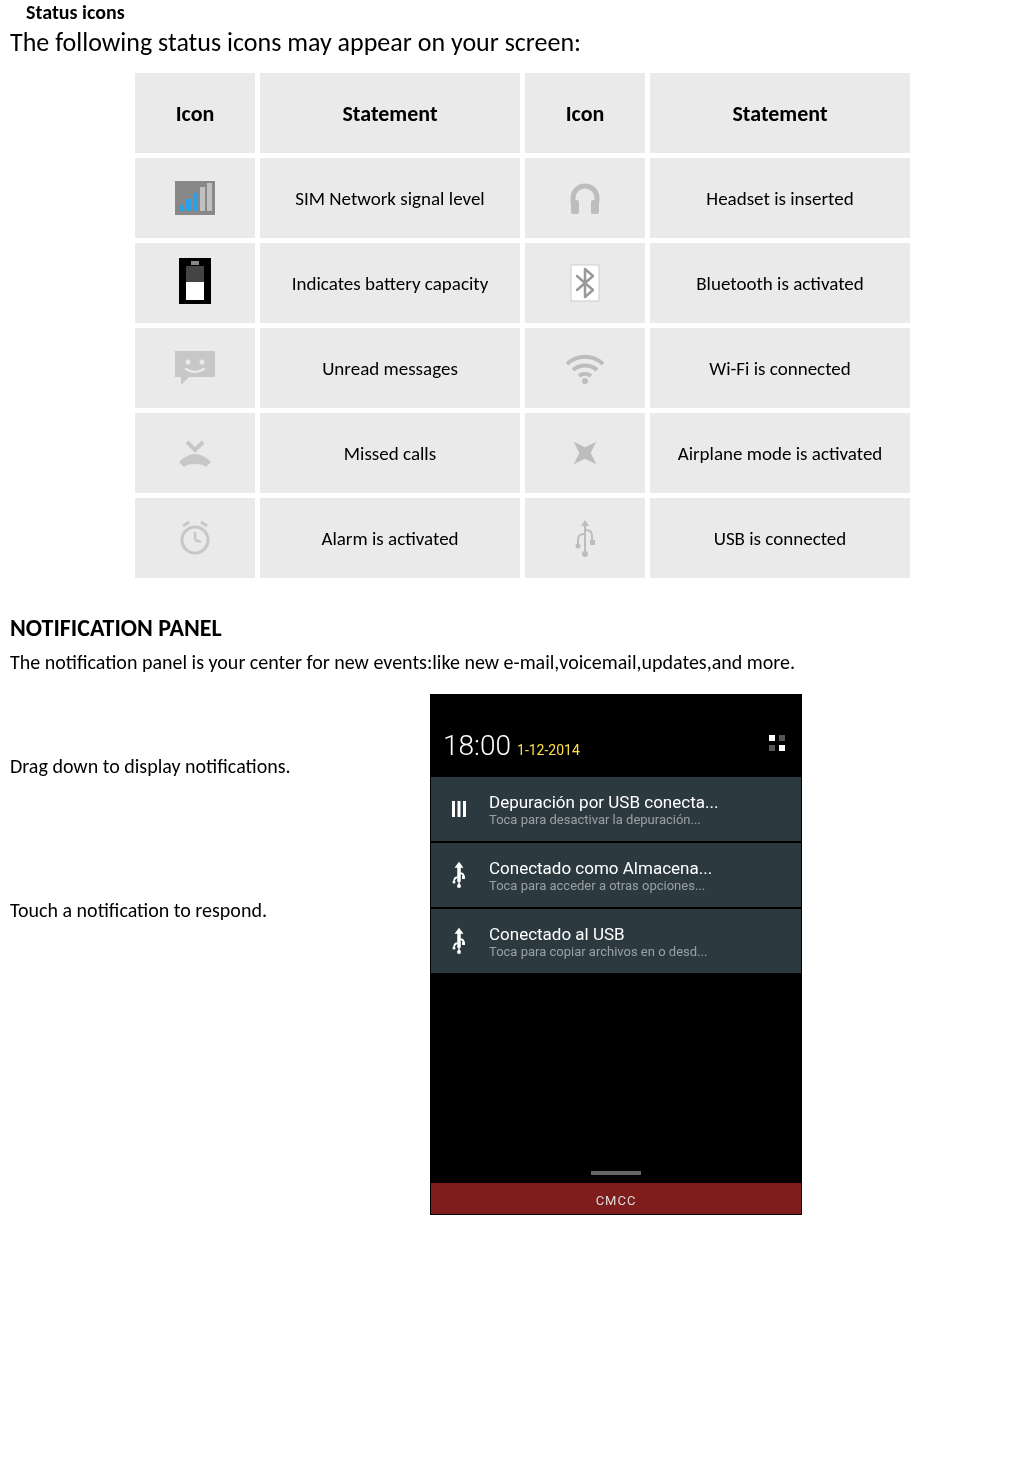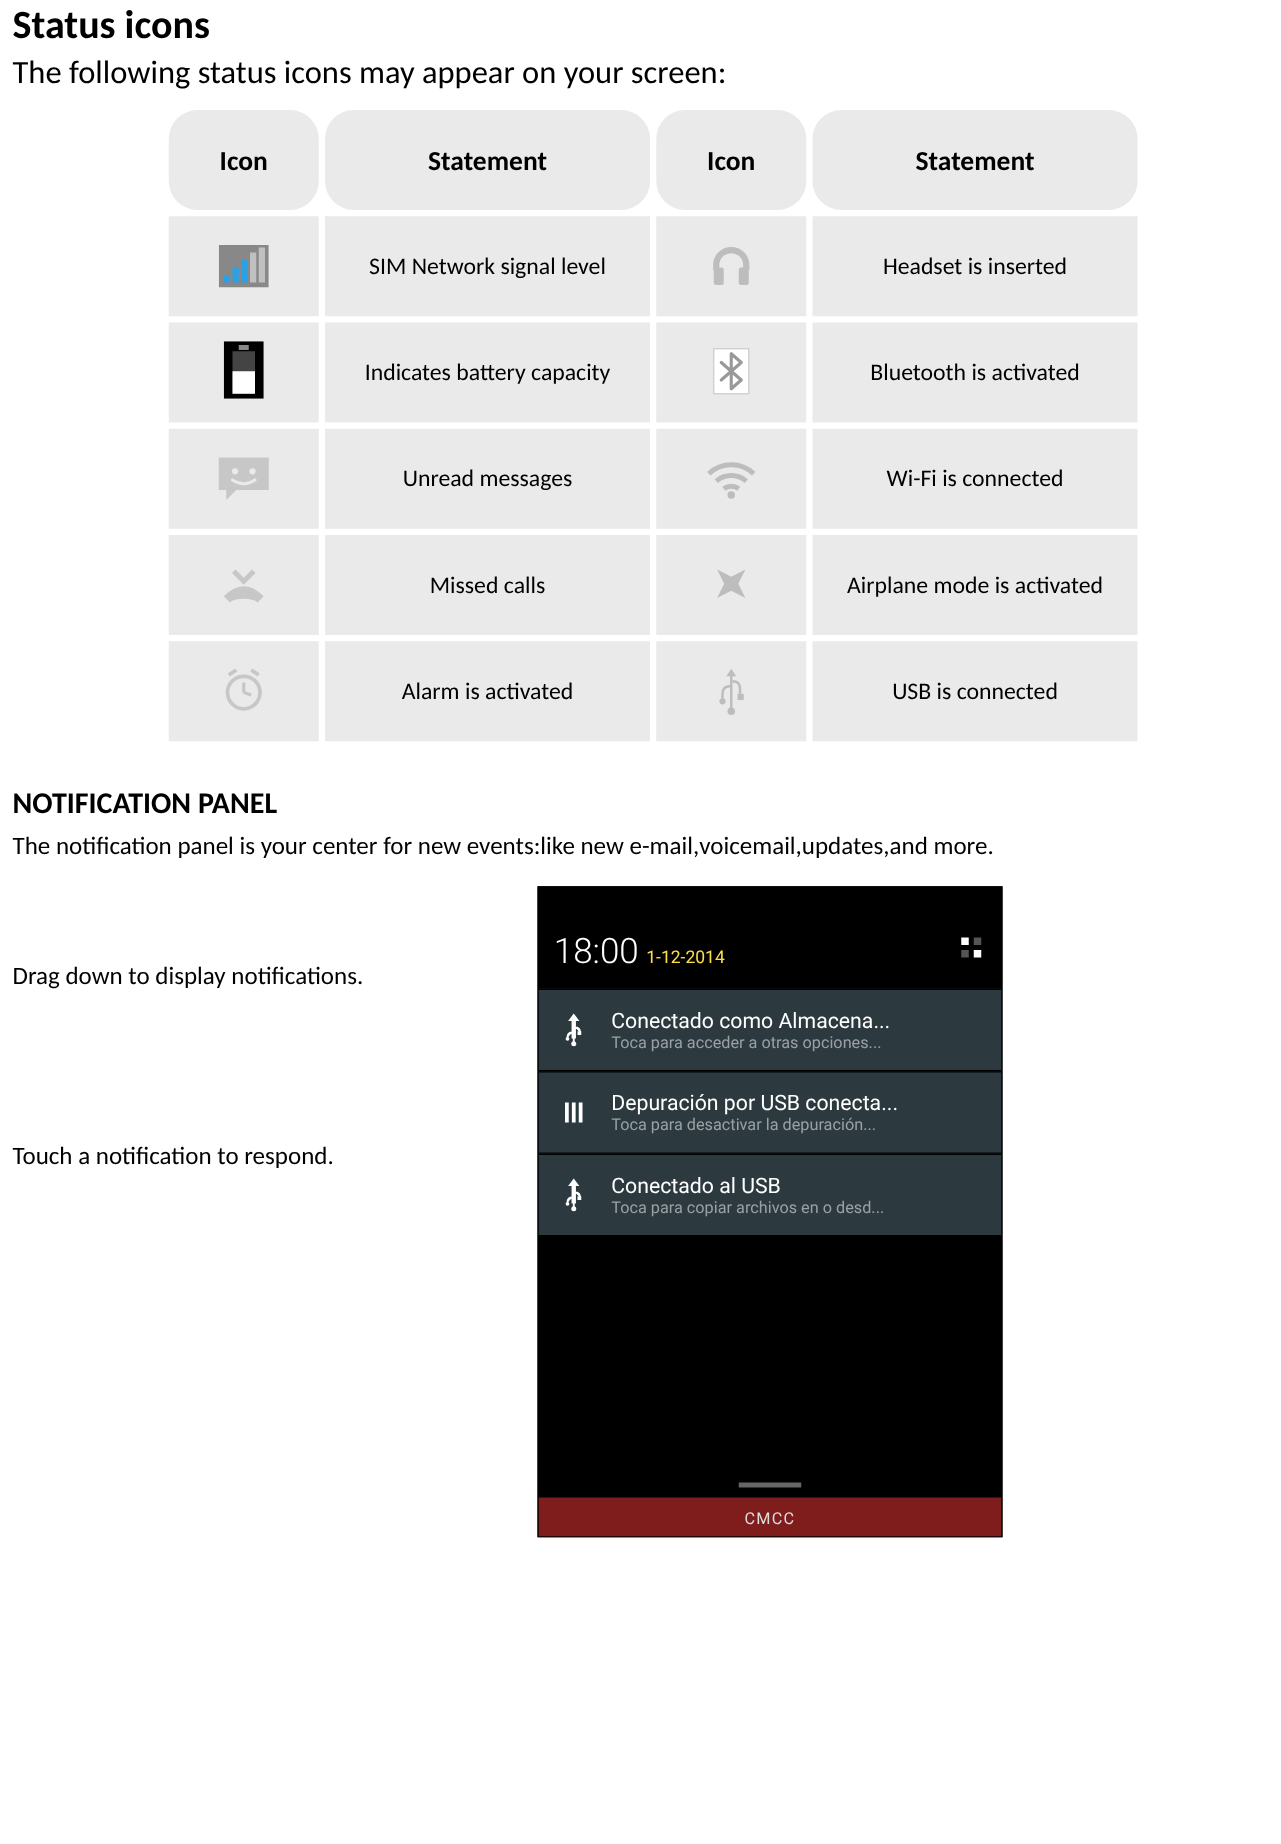--- a/index.html
+++ b/index.html
@@ -4,22 +4,22 @@
 <style>
   body {
     font-family: Calibri, Arial, sans-serif;
     width: 1025px;
     margin: 0;
     padding: 0 10px;
     box-sizing: border-box;
     color: #000;
   }
   h1.status-icons-title {
-    font-size: 32px;
-    margin: 0 0 2px 0;
+    font-size: 20px;
+    margin: 0 0 2px 16px;
     font-weight: bold;
   }
   p.intro {
     font-size: 26px;
     margin: 0 0 10px 0;
   }
   table.icon-table {
     border-collapse: separate;
     border-spacing: 5px;
     margin-left: 120px;
@@ -30,21 +30,20 @@
     background: #eaeaea;
     text-align: center;
     vertical-align: middle;
     font-size: 19px;
     padding: 0;
   }
   table.icon-table th {
     font-weight: bold;
     height: 80px;
     font-size: 22px;
-    border-radius: 23px;
   }
   table.icon-table td {
     height: 80px;
   }
   .col-icon { width: 120px; }
   .col-stmt { width: 260px; }
   .icon-wrap {
     display: inline-flex;
     align-items: center;
     justify-content: center;
@@ -290,49 +289,49 @@
       <span class="phone-qs-icon">
         <svg width="22" height="22" viewBox="0 0 22 22">
           <rect x="2" y="2" width="6" height="6" fill="#fff"></rect>
           <rect x="12" y="2" width="6" height="6" fill="#555"></rect>
           <rect x="2" y="12" width="6" height="6" fill="#555"></rect>
           <rect x="12" y="12" width="6" height="6" fill="#fff"></rect>
         </svg>
       </span>
     </div>
 
+    <div class="notif-item alt">
+      <div class="notif-icon">
+        <svg width="20" height="22" viewBox="0 0 20 22">
+          <rect x="3" y="3" width="3" height="16" fill="#fff"></rect>
+          <rect x="8.5" y="3" width="3" height="16" fill="#fff"></rect>
+          <rect x="14" y="3" width="3" height="16" fill="#fff"></rect>
+        </svg>
+      </div>
+      <div class="notif-text">
+        <div class="title">Depuración por USB conecta...</div>
+        <div class="sub">Toca para desactivar la depuración...</div>
+      </div>
+    </div>
+
     <div class="notif-item">
       <div class="notif-icon">
         <svg width="20" height="28" viewBox="0 0 20 28">
             <path d="M10 2 l3 4 h-2 v14 h-2 v-14 h-2 z M10 20 v4 M9 16 q-4 0 -4 4 M11 12 q4 0 4 4" stroke="#fff" stroke-width="1.5" fill="#fff"></path>
             <circle cx="10" cy="25" r="2" fill="#fff"></circle>
             <circle cx="5" cy="21" r="1.5" fill="#fff"></circle>
             <rect x="13" y="15" width="3" height="3" fill="#fff"></rect>
           </svg>
       </div>
       <div class="notif-text">
         <div class="title">Conectado como Almacena...</div>
         <div class="sub">Toca para acceder a otras opciones...</div>
       </div>
     </div>
 
-    <div class="notif-item alt">
-      <div class="notif-icon">
-        <svg width="20" height="22" viewBox="0 0 20 22">
-          <rect x="3" y="3" width="3" height="16" fill="#fff"></rect>
-          <rect x="8.5" y="3" width="3" height="16" fill="#fff"></rect>
-          <rect x="14" y="3" width="3" height="16" fill="#fff"></rect>
-        </svg>
-      </div>
-      <div class="notif-text">
-        <div class="title">Depuración por USB conecta...</div>
-        <div class="sub">Toca para desactivar la depuración...</div>
-      </div>
-    </div>
-
     <div class="notif-item">
       <div class="notif-icon">
         <svg width="20" height="28" viewBox="0 0 20 28">
             <path d="M10 2 l3 4 h-2 v14 h-2 v-14 h-2 z M10 20 v4 M9 16 q-4 0 -4 4 M11 12 q4 0 4 4" stroke="#fff" stroke-width="1.5" fill="#fff"></path>
             <circle cx="10" cy="25" r="2" fill="#fff"></circle>
             <circle cx="5" cy="21" r="1.5" fill="#fff"></circle>
             <rect x="13" y="15" width="3" height="3" fill="#fff"></rect>
           </svg>
       </div>
       <div class="notif-text">

